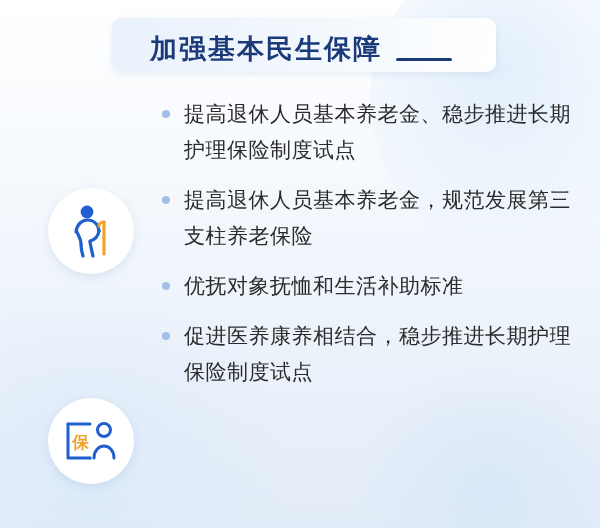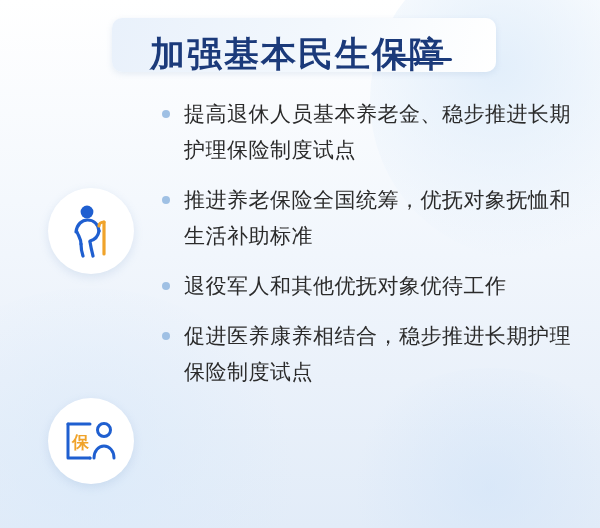--- a/index.html
+++ b/index.html
@@ -68,21 +68,21 @@
     width: 384px;
     height: 54px;
     border-radius: 10px;
     background: linear-gradient(100deg, #e9f1fb 0%, #f3f8fd 55%, #ffffff 100%);
     box-shadow: 0 2px 6px rgba(110,150,195,0.16);
   }
   .title-text {
     position: absolute;
     left: 38px;
     top: 13px;
-    font-size: 35px;
+    font-size: 27px;
     font-weight: bold;
     letter-spacing: 2px;
     color: #1b3a7a;
     white-space: nowrap;
     font-family: "Liberation Sans", sans-serif;
   }
   .title-rule {
     position: absolute;
     left: 284px;
     top: 40px;
@@ -182,25 +182,25 @@
     </svg>
   </div>
 
   <div class="list">
     <div class="item">
       <span class="dot"></span>
       <span>提高退休人员基本养老金、稳步推进长期护理保险制度试点</span>
     </div>
     <div class="item">
       <span class="dot"></span>
-      <span>推进养老保险全国统筹，优抚对象抚恤和生活补助标准</span>
-    </div>
-    <div class="item">
-      <span class="dot"></span>
-      <span>退役军人和其他优抚对象优待工作</span>
+      <span>提高退休人员基本养老金，规范发展第三支柱养老保险</span>
+    </div>
+    <div class="item">
+      <span class="dot"></span>
+      <span>优抚对象抚恤和生活补助标准</span>
     </div>
     <div class="item">
       <span class="dot"></span>
       <span>促进医养康养相结合，稳步推进长期护理保险制度试点</span>
     </div>
   </div>
 
 </div>
 
 </body></html>

